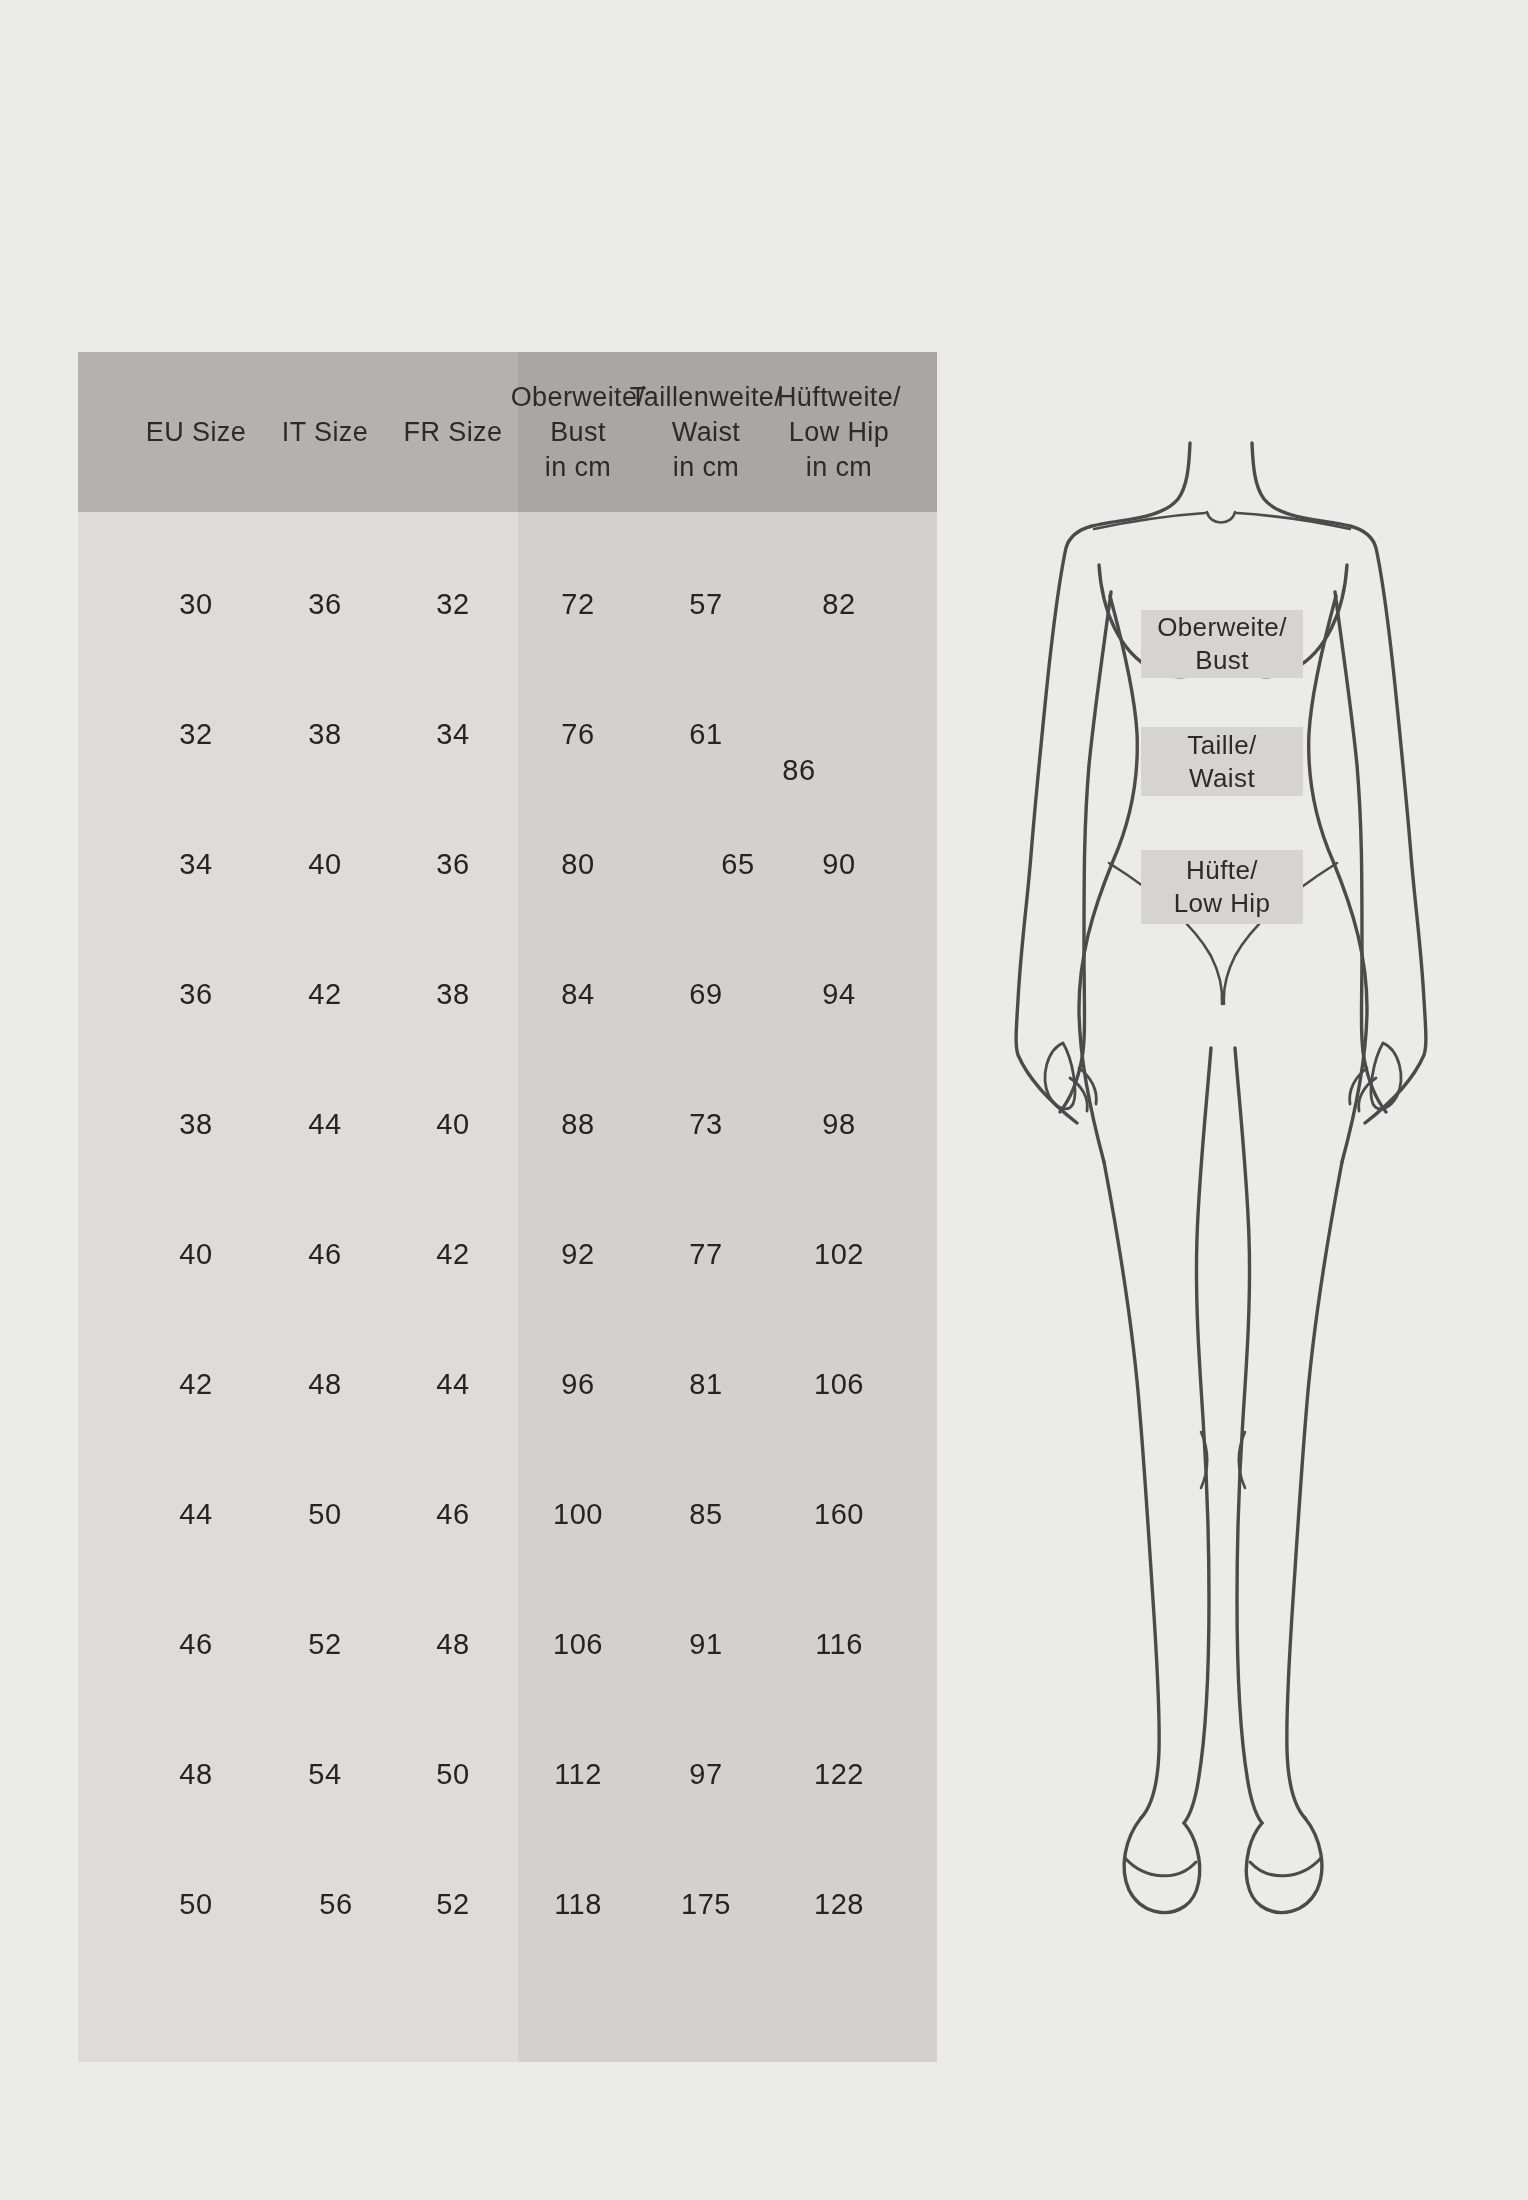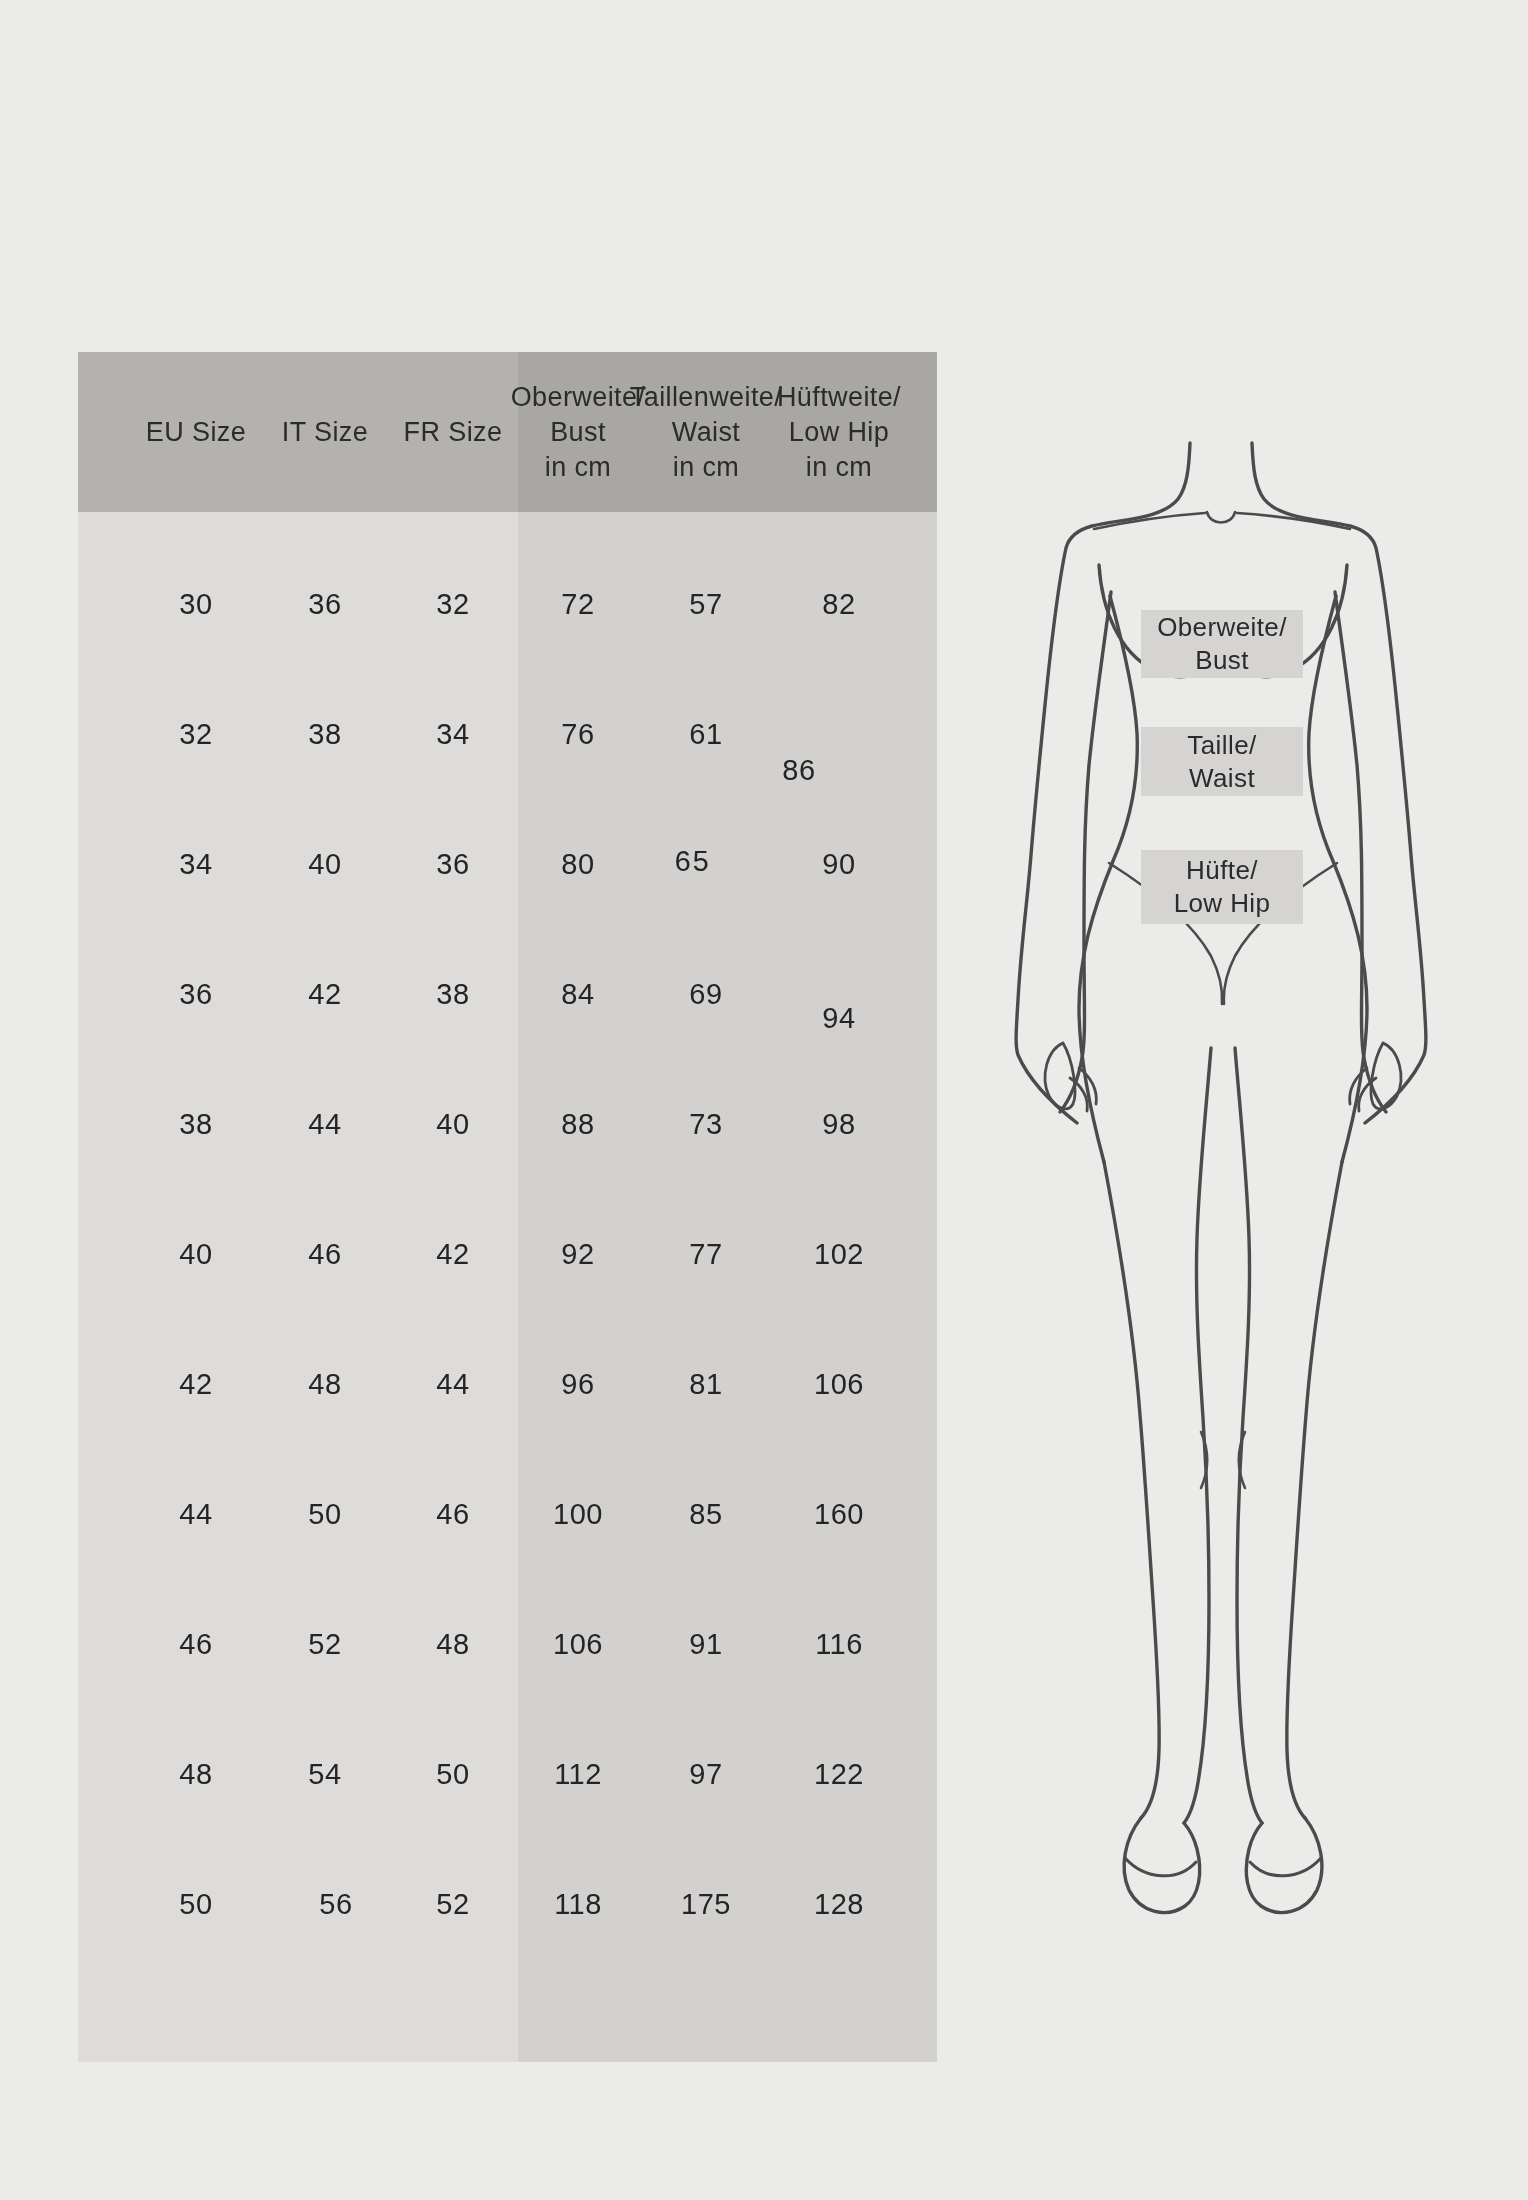--- a/index.html
+++ b/index.html
@@ -100,30 +100,30 @@
         <div class="t-cell" style="left: 300px;">34</div>
         <div class="t-cell" style="left: 425px;">76</div>
         <div class="t-cell" style="left: 553px;">61</div>
         <div class="t-cell" style="left: 646px; margin-top: 36px;">86</div>
       </div>
       <div class="t-row" style="top: 495px;">
         <div class="t-cell" style="left: 43px;">34</div>
         <div class="t-cell" style="left: 172px;">40</div>
         <div class="t-cell" style="left: 300px;">36</div>
         <div class="t-cell" style="left: 425px;">80</div>
-        <div class="t-cell" style="left: 539px; font-family: Liberation Mono, monospace;">65</div>
+        <div class="t-cell" style="left: 585px;">65</div>
         <div class="t-cell" style="left: 686px;">90</div>
       </div>
       <div class="t-row" style="top: 625px;">
         <div class="t-cell" style="left: 43px;">36</div>
         <div class="t-cell" style="left: 172px;">42</div>
         <div class="t-cell" style="left: 300px;">38</div>
         <div class="t-cell" style="left: 425px;">84</div>
         <div class="t-cell" style="left: 553px;">69</div>
-        <div class="t-cell" style="left: 686px; margin-top: 24px;">94</div>
+        <div class="t-cell" style="left: 686px;">94</div>
       </div>
       <div class="t-row" style="top: 755px;">
         <div class="t-cell" style="left: 43px;">38</div>
         <div class="t-cell" style="left: 172px;">44</div>
         <div class="t-cell" style="left: 300px;">40</div>
         <div class="t-cell" style="left: 425px;">88</div>
         <div class="t-cell" style="left: 553px;">73</div>
         <div class="t-cell" style="left: 686px;">98</div>
       </div>
       <div class="t-row" style="top: 885px;">

